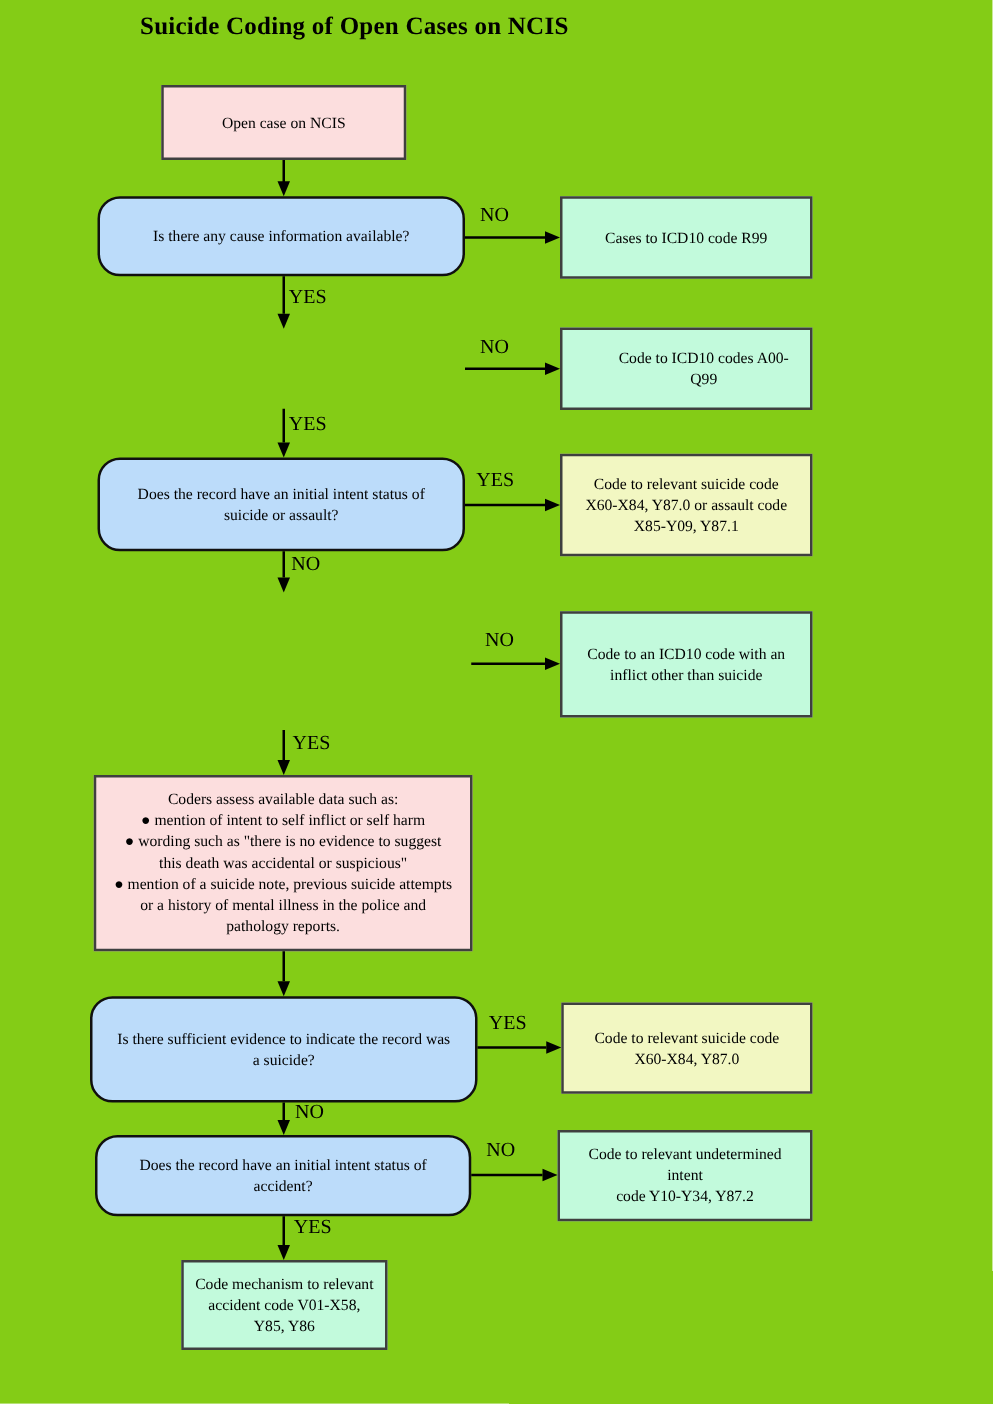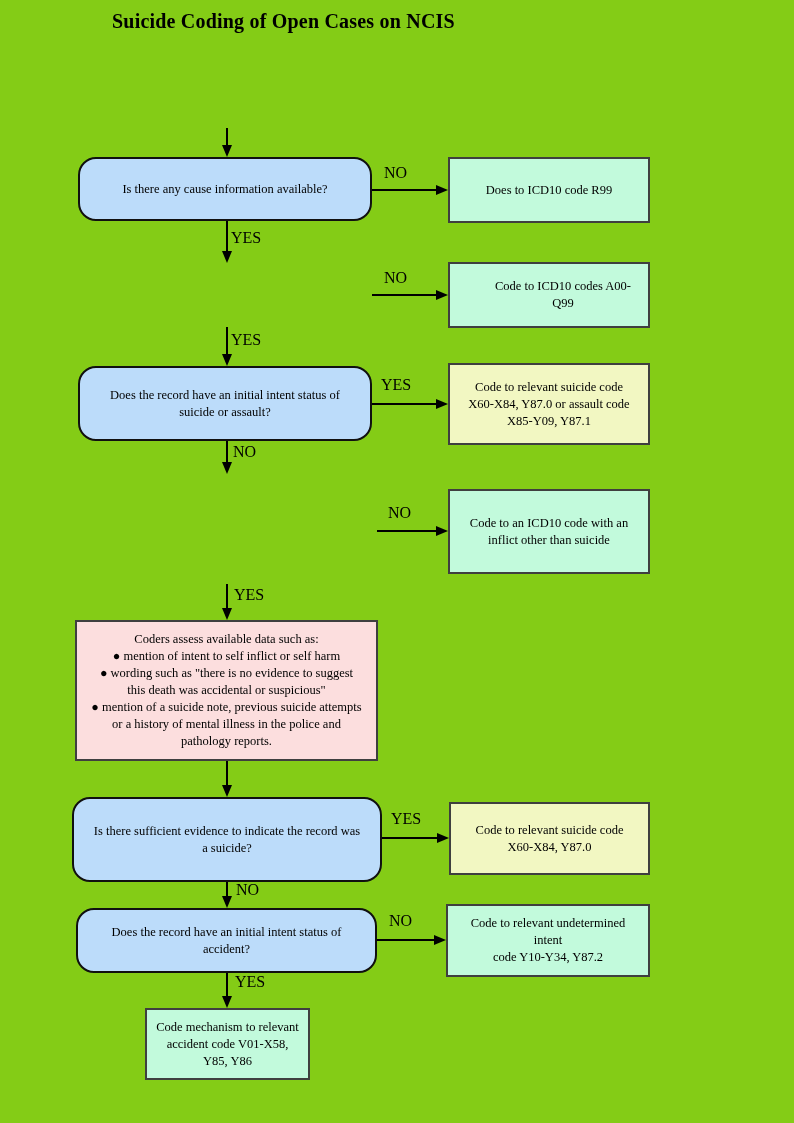--- a/index.html
+++ b/index.html
@@ -35,24 +35,25 @@
            border-left:12px solid #000; }
   .edge-label { position:absolute; font-size:16px; line-height:1.1; }
 </style>
 </head>
 <body>
 
 <div class="canvas">
 
   <div class="title">Suicide Coding of Open Cases on NCIS</div>
 
+  <div class="node rect pink" style="left:129px;top:68px;width:196px;height:60px;">Open case on NCIS</div>
 
   <div class="node decision" style="left:78px;top:157px;width:294px;height:64px;">Is there any cause information available?</div>
 
-  <div class="node rect green" style="left:448px;top:157px;width:202px;height:66px;">Does to ICD10 code R99</div>
+  <div class="node rect green" style="left:448px;top:157px;width:202px;height:66px;">Cases to ICD10 code R99</div>
 
 
   <div class="node rect green" style="left:448px;top:262px;width:202px;height:66px;padding-left:36px;">Code to ICD10 codes A00-Q99</div>
 
   <div class="node decision" style="left:78px;top:366px;width:294px;height:75px;">Does the record have an initial intent status of
 suicide or assault?</div>
 
   <div class="node rect yellow" style="left:448px;top:363px;width:202px;height:82px;">Code to relevant suicide code
 X60-X84, Y87.0 or assault code
 X85-Y09, Y87.1</div>

